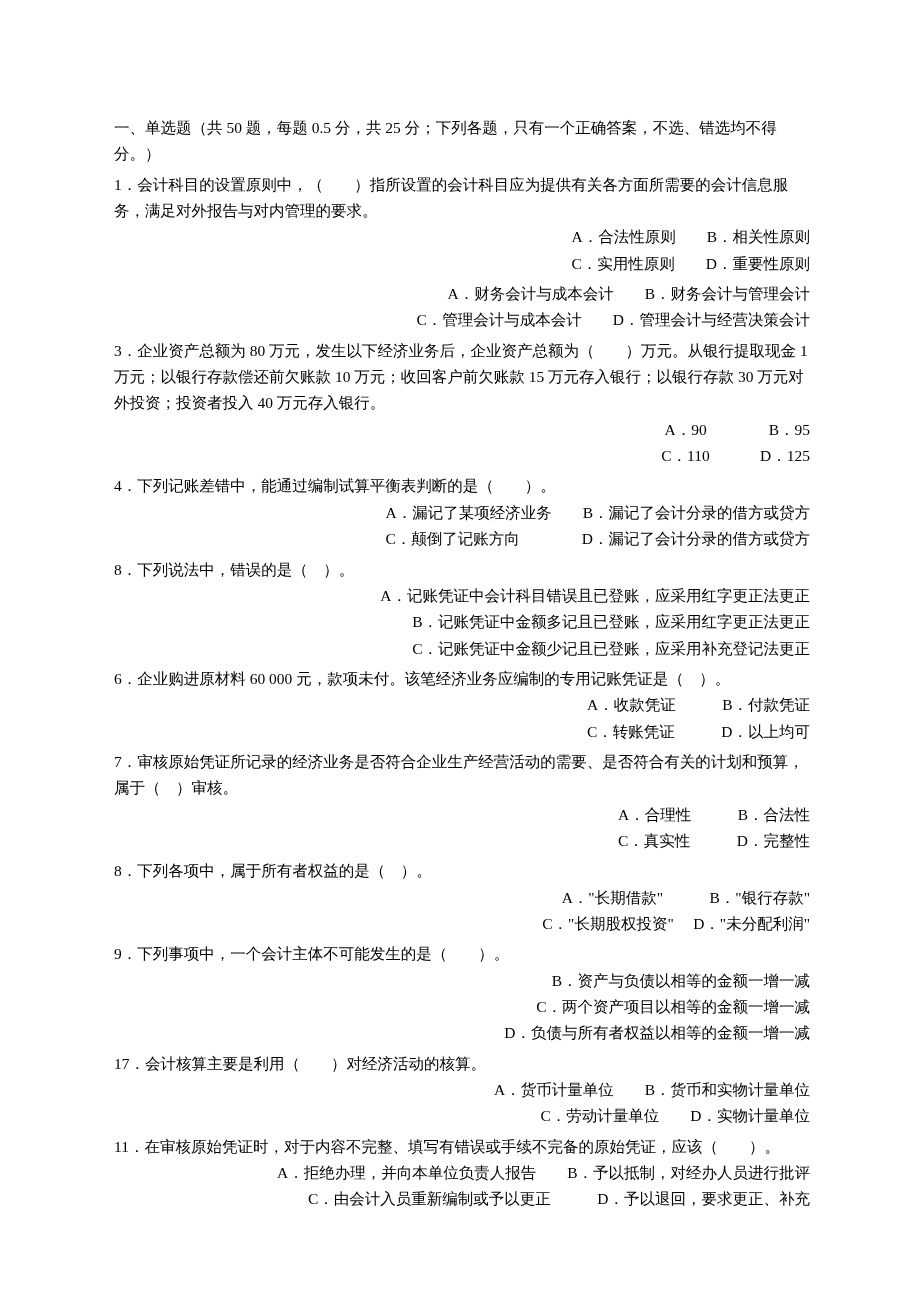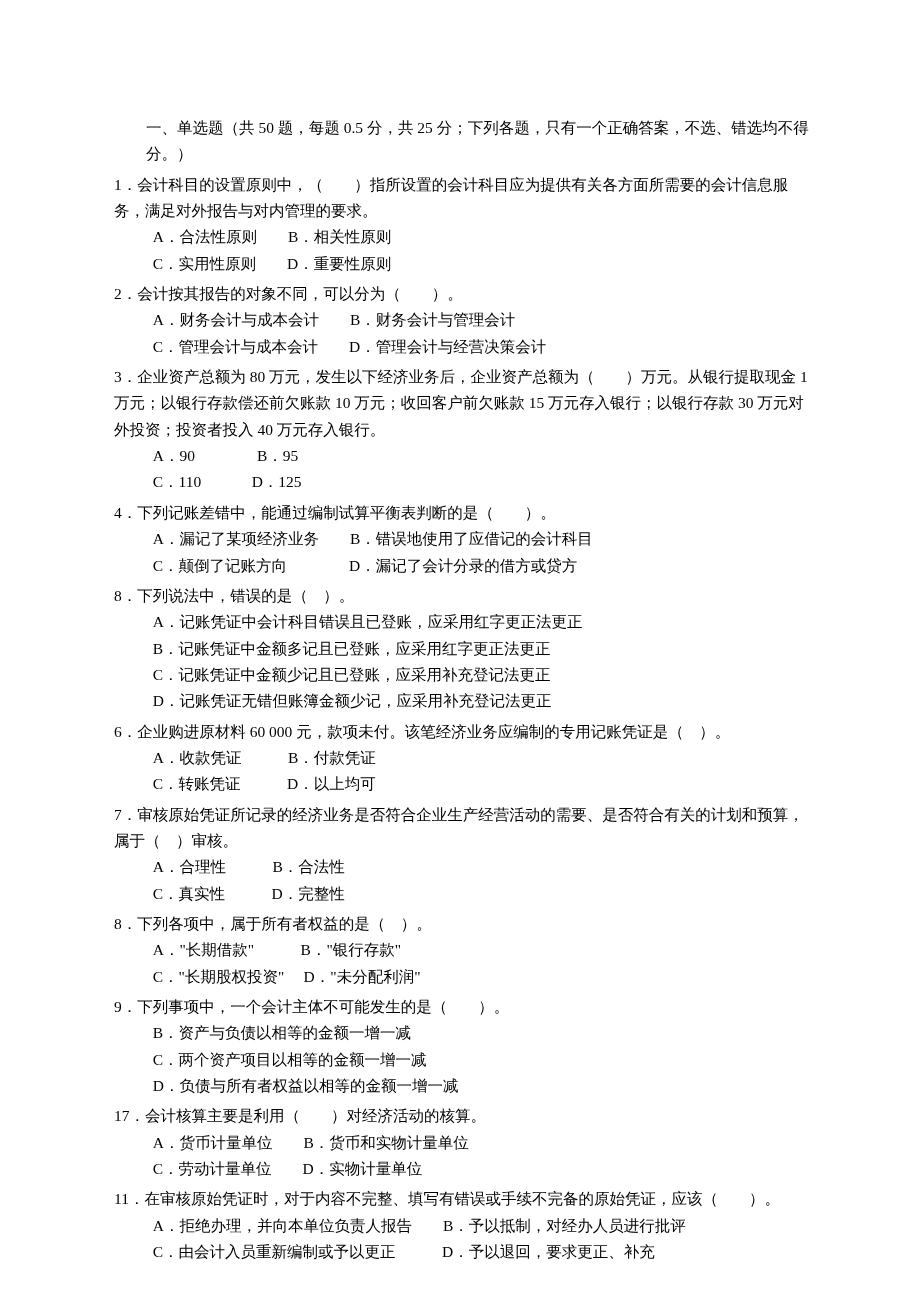--- a/index.html
+++ b/index.html
@@ -12,75 +12,73 @@
     color: #000000;
   }
   .page {
     width: 920px;
     min-height: 1302px;
     padding: 115px 110px 60px 114px;
     box-sizing: border-box;
   }
   .instructions {
     margin-bottom: 0;
-    margin-left: 32px;
   }
   .question-block {
     margin-top: 4px;
   }
   .question-text {
   }
   .options {
     padding-left: 2.5em;
+    text-align: right;
   }
   .option-row {
     display: block;
   }
 </style>
 </head>
 <body>
 
 <div class="page">
   <div class="instructions">一、单选题（共 50 题，每题 0.5 分，共 25 分；下列各题，只有一个正确答案，不选、错选均不得分。）</div>
   <div id="questions-container">
       <div class="question-block">
         <div class="question-text">1．会计科目的设置原则中，（　　）指所设置的会计科目应为提供有关各方面所需要的会计信息服务，满足对外报告与对内管理的要求。</div>
         <div class="options">
           <div class="option-row">A．合法性原则　　B．相关性原则</div>
           <div class="option-row">C．实用性原则　　D．重要性原则</div>
         </div>
       </div>
       <div class="question-block">
-        <div class="question-text">2．会计按其报告的对象不同，可以分为（　　）。</div>
         <div class="options">
           <div class="option-row">A．财务会计与成本会计　　B．财务会计与管理会计</div>
           <div class="option-row">C．管理会计与成本会计　　D．管理会计与经营决策会计</div>
         </div>
       </div>
       <div class="question-block">
         <div class="question-text">3．企业资产总额为 80 万元，发生以下经济业务后，企业资产总额为（　　）万元。从银行提取现金 1 万元；以银行存款偿还前欠账款 10 万元；收回客户前欠账款 15 万元存入银行；以银行存款 30 万元对外投资；投资者投入 40 万元存入银行。</div>
         <div class="options">
           <div class="option-row">A．90　　　　B．95</div>
           <div class="option-row">C．110　　　 D．125</div>
         </div>
       </div>
       <div class="question-block">
         <div class="question-text">4．下列记账差错中，能通过编制试算平衡表判断的是（　　）。</div>
         <div class="options">
-          <div class="option-row">A．漏记了某项经济业务　　B．错误地使用了应借记的会计科目</div>
+          <div class="option-row">A．漏记了某项经济业务　　B．漏记了会计分录的借方或贷方</div>
           <div class="option-row">C．颠倒了记账方向　　　　D．漏记了会计分录的借方或贷方</div>
         </div>
       </div>
       <div class="question-block">
         <div class="question-text">8．下列说法中，错误的是（　）。</div>
         <div class="options">
           <div class="option-row">A．记账凭证中会计科目错误且已登账，应采用红字更正法更正</div>
           <div class="option-row">B．记账凭证中金额多记且已登账，应采用红字更正法更正</div>
           <div class="option-row">C．记账凭证中金额少记且已登账，应采用补充登记法更正</div>
-          <div class="option-row">D．记账凭证无错但账簿金额少记，应采用补充登记法更正</div>
         </div>
       </div>
       <div class="question-block">
         <div class="question-text">6．企业购进原材料 60 000 元，款项未付。该笔经济业务应编制的专用记账凭证是（　）。</div>
         <div class="options">
           <div class="option-row">A．收款凭证　　　B．付款凭证</div>
           <div class="option-row">C．转账凭证　　　D．以上均可</div>
         </div>
       </div>
       <div class="question-block">

